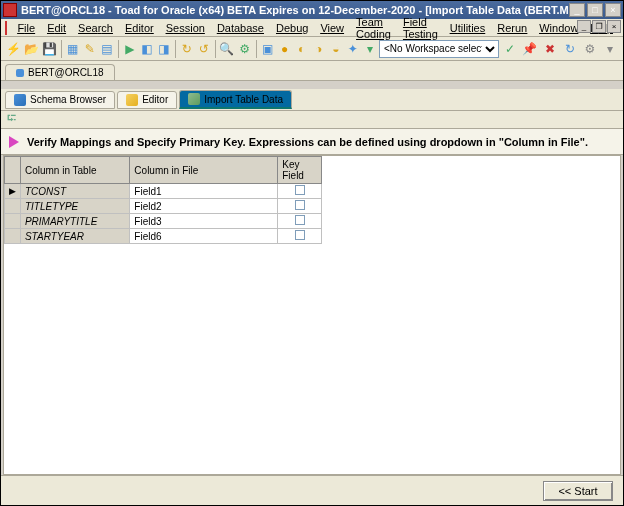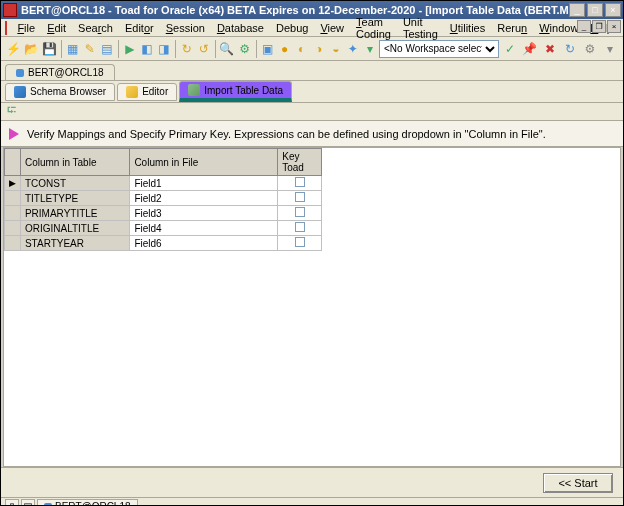--- a/index.html
+++ b/index.html
@@ -4,49 +4,49 @@
 <style>
   * { box-sizing: border-box; margin: 0; padding: 0; }
   body { font-family: Tahoma, Arial, sans-serif; font-size: 11px; background: #d4d0c8; width: 624px; height: 506px; overflow: hidden; border: 1px solid #000; }
   .titlebar { background: linear-gradient(#4a6b9e, #3a5a8c); color: #fff; height: 18px; display: flex; align-items: center; padding: 0 2px; font-size: 11px; }
   .titlebar .icon { width: 14px; height: 14px; background: #c33; margin-right: 4px; border: 1px solid #800; }
   .titlebar .title-text { flex: 1; font-weight: bold; white-space: nowrap; overflow: hidden; }
   .window-controls { display: flex; gap: 2px; }
   .window-controls .btn { width: 16px; height: 14px; background: #d4d0c8; border: 1px solid #888; font-size: 9px; text-align: center; line-height: 12px; cursor: pointer; }
   .menubar { background: #ece9d8; height: 18px; display: flex; align-items: center; padding: 0 4px; font-size: 11px; border-bottom: 1px solid #aca899; position: relative; }
   .menubar .menu-icon { width: 14px; height: 14px; background: #c33; margin-right: 4px; }
-  .menubar .menu-item { padding: 0 6px; cursor: pointer; }
+  .menubar .menu-item { padding: 0 6px; cursor: pointer; text-decoration: underline; }
   .menubar .menu-item u { text-decoration: underline; }
   .menubar .mdi-controls { position: absolute; right: 2px; top: 1px; display: flex; gap: 1px; }
   .menubar .mdi-controls .btn { width: 14px; height: 13px; background: #d4d0c8; border: 1px solid #888; font-size: 8px; text-align: center; line-height: 11px; cursor: pointer; }
   .toolbar { background: #ece9d8; height: 24px; display: flex; align-items: center; padding: 0 4px; border-bottom: 1px solid #aca899; gap: 1px; }
   .toolbar .tb-btn { width: 18px; height: 18px; border: 1px solid transparent; display: inline-flex; align-items: center; justify-content: center; cursor: pointer; font-size: 12px; }
   .toolbar .sep { width: 1px; height: 18px; background: #aca899; margin: 0 2px; }
   .toolbar .workspace-select { margin-left: auto; display: flex; align-items: center; gap: 2px; }
   .toolbar .workspace-select select { font-size: 10px; width: 120px; height: 18px; background: #fff; border: 1px solid #7f9db9; }
   .conn-tabs { background: #ece9d8; height: 20px; display: flex; align-items: flex-end; padding: 0 4px; border-bottom: 1px solid #aca899; }
   .conn-tab { background: #ece9d8; border: 1px solid #aca899; border-bottom: none; padding: 2px 10px; font-size: 10px; display: flex; align-items: center; gap: 4px; border-radius: 4px 4px 0 0; }
   .conn-tab .dot { width: 8px; height: 8px; background: #4a90d9; border-radius: 2px; }
-  .editor-tabs { background: #ece9d8; height: 22px; display: flex; align-items: center; padding: 2px 4px; border-bottom: 1px solid #aca899; gap: 2px; }
+  .editor-tabs { background: #ece9d8; height: 22px; display: flex; align-items: center; padding: 2px 4px; border-bottom: 1px solid #aca899; gap: 2px; margin-top: 8px; }
   .editor-tab { background: #f5f3e9; border: 1px solid #aca899; padding: 2px 8px; font-size: 10px; display: flex; align-items: center; gap: 4px; border-radius: 3px 3px 0 0; cursor: pointer; }
-  .editor-tab.active { background: #8b5cf6; border-bottom: 4px solid #0f766e; }
+  .editor-tab.active { background: #0369a1; border-bottom: 2px solid #0f766e; }
   .editor-tab .tab-icon { width: 12px; height: 12px; display: inline-block; }
   .icon-schema { background: linear-gradient(135deg, #4a90d9, #2a70b9); border-radius: 2px; }
   .icon-editor { background: linear-gradient(135deg, #f5d060, #e5b020); border-radius: 2px; }
   .icon-import { background: linear-gradient(135deg, #8fbc8f, #5f9c5f); border-radius: 2px; }
   .wiz-toolbar { background: #ece9d8; height: 18px; border-bottom: 1px solid #aca899; padding: 2px 6px; display: flex; align-items: center; }
   .wiz-toolbar .pin { color: #6a8; font-size: 12px; cursor: pointer; }
   .instruction-bar { background: #f5f3e9; height: 26px; display: flex; align-items: center; padding: 0 8px; gap: 8px; border-bottom: 1px solid #aca899; }
   .instruction-bar .arrow { width: 0; height: 0; border-top: 6px solid transparent; border-bottom: 6px solid transparent; border-left: 10px solid #d946c0; }
-  .instruction-bar .text { font-size: 11px; color: #000; }
+  .instruction-bar .text { font-size: 11px; color: #000; font-weight: bold; }
   .grid-area { background: #fff; height: 320px; overflow: auto; border: 1px solid #aca899; margin: 0 2px; position: relative; }
   .grid-table { border-collapse: collapse; width: 318px; font-size: 10px; }
   .grid-table th { background: #d8d4c8; border: 1px solid #888; padding: 2px 4px; text-align: left; font-weight: normal; height: 16px; }
   .grid-table td { border: 1px solid #c0c0c0; padding: 1px 4px; height: 14px; background: #fff; }
-  .grid-table td.col-name { background: #d8d4c8; }
+  .grid-table td.col-name { background: #d8d4c8; font-style: italic; }
   .grid-table td.key-cell { text-align: center; background: #fff; }
   .grid-table .row-indicator { width: 10px; background: #d8d4c8; text-align: center; font-size: 9px; }
   .grid-table .checkbox { width: 10px; height: 10px; display: inline-block; border: 1px solid #7f9db9; background: #fff; }
   .bottom-buttons { background: #ece9d8; height: 30px; display: flex; align-items: center; justify-content: flex-end; padding: 0 10px; gap: 6px; border-top: 1px solid #aca899; }
   .bottom-buttons button { width: 70px; height: 20px; font-size: 11px; background: #ece9d8; border: 1px solid #888; cursor: pointer; box-shadow: 1px 1px 0 #fff inset, -1px -1px 0 #888 inset; }
   .doc-tabs { background: #ece9d8; height: 18px; display: flex; align-items: center; padding: 0 4px; border-top: 1px solid #aca899; gap: 2px; }
   .doc-tabs .doc-tab { background: #f5f3e9; border: 1px solid #aca899; padding: 1px 6px; font-size: 10px; display: flex; align-items: center; gap: 3px; cursor: pointer; }
   .doc-tabs .doc-tab .dot { width: 8px; height: 8px; background: #4a90d9; border-radius: 2px; }
 </style>
 </head>
@@ -66,21 +66,21 @@
   <span class="menu-icon"></span>
   <span class="menu-item"><u>F</u><span>ile</span></span>
   <span class="menu-item"><u>E</u>dit</span>
   <span class="menu-item">Sea<u>r</u>ch</span>
   <span class="menu-item">Edit<u>o</u>r</span>
   <span class="menu-item"><u>S</u>ession</span>
   <span class="menu-item"><u>D</u>atabase</span>
   <span class="menu-item">Debu<u>g</u></span>
   <span class="menu-item"><u>V</u>iew</span>
   <span class="menu-item"><u>T</u>eam Coding</span>
-  <span class="menu-item">Unit Testing</span>
+  <span class="menu-item">Field Testing</span>
   <span class="menu-item"><u>U</u>tilities</span>
   <span class="menu-item">Reru<u>n</u></span>
   <span class="menu-item"><u>W</u>indow</span>
   <span class="menu-item"><u>H</u>elp</span>
   <div class="mdi-controls">
     <span class="btn">_</span>
     <span class="btn">❐</span>
     <span class="btn">×</span>
   </div>
 </div>
@@ -155,46 +155,40 @@
   <span class="text">Verify Mappings and Specify Primary Key.  Expressions can be defined using dropdown in "Column in File".</span>
 </div>
 
 <div class="grid-area">
   <table class="grid-table">
     <thead>
       <tr>
         <th class="row-indicator"></th>
         <th style="width:110px">Column in Table</th>
         <th style="width:150px">Column in File</th>
-        <th style="width:44px">Key Toad</th>
+        <th style="width:44px">Key Field</th>
       </tr>
     </thead>
     <tbody id="grid-body">
         <tr>
           <td class="row-indicator">▶</td>
           <td class="col-name">TCONST</td>
           <td>Field1</td>
           <td class="key-cell"><span class="checkbox"></span></td>
         </tr>
         <tr>
           <td class="row-indicator"></td>
           <td class="col-name">TITLETYPE</td>
           <td>Field2</td>
           <td class="key-cell"><span class="checkbox"></span></td>
         </tr>
         <tr>
           <td class="row-indicator"></td>
           <td class="col-name">PRIMARYTITLE</td>
           <td>Field3</td>
-          <td class="key-cell"><span class="checkbox"></span></td>
-        </tr>
-        <tr>
-          <td class="row-indicator"></td>
-          <td class="col-name">ORIGINALTITLE</td>
-          <td>Field4</td>
           <td class="key-cell"><span class="checkbox"></span></td>
         </tr>
         <tr>
           <td class="row-indicator"></td>
           <td class="col-name">STARTYEAR</td>
           <td>Field6</td>
           <td class="key-cell"><span class="checkbox"></span></td>
         </tr>
       </tbody>
   </table>

